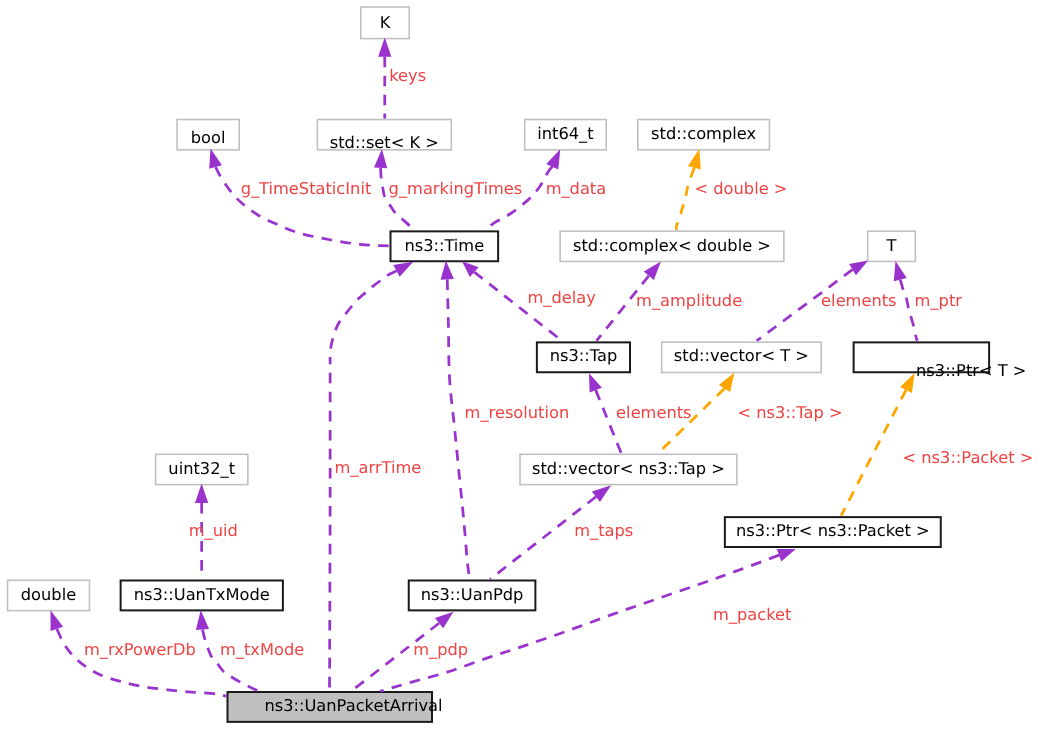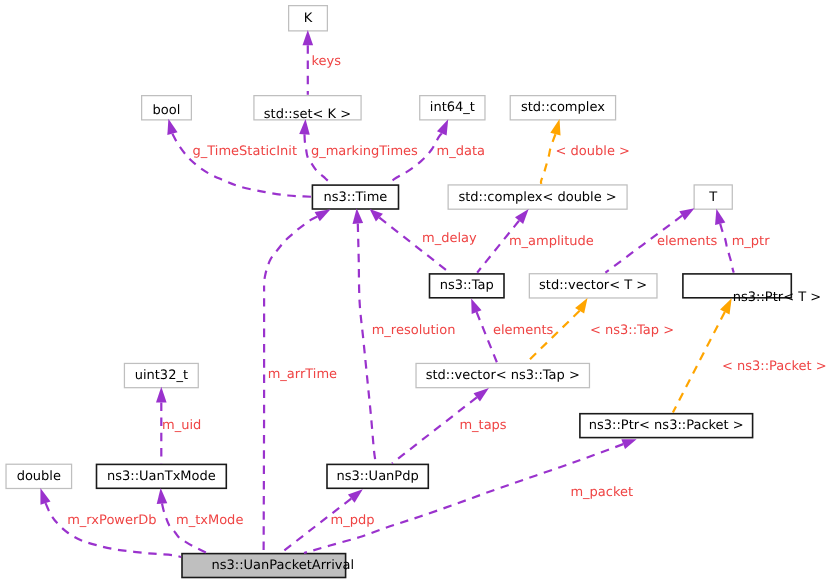--- a/index.html
+++ b/index.html
@@ -194,20 +194,20 @@
       <div class="elabel" style="left: 555.6px; top: 143.8px;">&lt; double &gt;</div>
       <div class="elabel" style="left: 422px; top: 231px;">m_delay</div>
       <div class="elabel" style="left: 508.9px; top: 233.6px;">m_amplitude</div>
       <div class="elabel" style="left: 656.9px; top: 233.6px;">elements</div>
       <div class="elabel" style="left: 731.7px; top: 233.6px;">m_ptr</div>
       <div class="elabel" style="left: 371.7px; top: 323.1px;">m_resolution</div>
       <div class="elabel" style="left: 492.9px; top: 323.1px;">elements</div>
       <div class="elabel" style="left: 590px; top: 323.1px;">&lt; ns3::Tap &gt;</div>
       <div class="elabel" style="left: 722px; top: 323.1px; margin-top: 36px;">&lt; ns3::Packet &gt;</div>
       <div class="elabel" style="left: 267.7px; top: 366.5px;">m_arrTime</div>
-      <div class="elabel" style="left: 162px; top: 417.9px;">m_uid</div>
+      <div class="elabel" style="left: 151px; top: 417.9px;">m_uid</div>
       <div class="elabel" style="left: 459.4px; top: 418.4px;">m_taps</div>
       <div class="elabel" style="left: 570.4px; top: 469.2px; margin-top: 16px;">m_packet</div>
       <div class="elabel" style="left: 67.2px; top: 512.9px;">m_rxPowerDb</div>
       <div class="elabel" style="left: 176px; top: 512.9px;">m_txMode</div>
       <div class="elabel" style="left: 330.6px; top: 512.8px;">m_pdp</div>
     </div>
 </div>
 
 </body></html>

